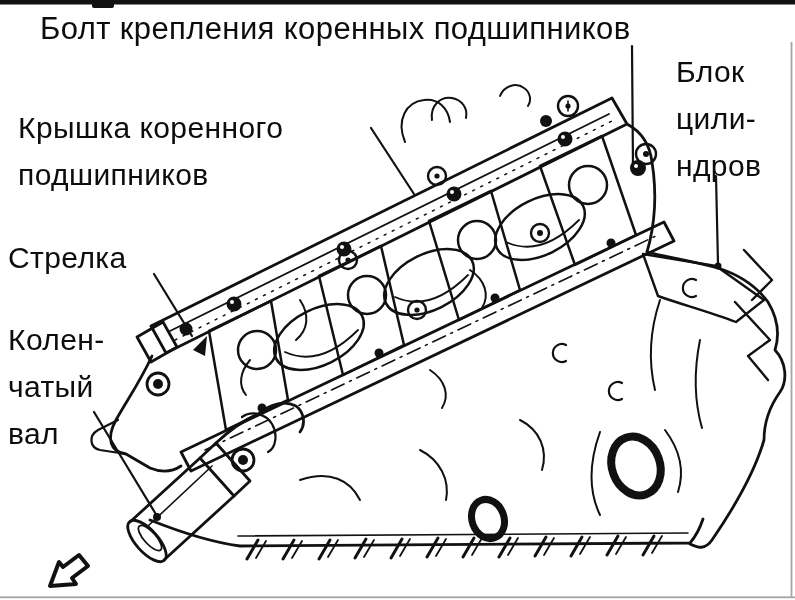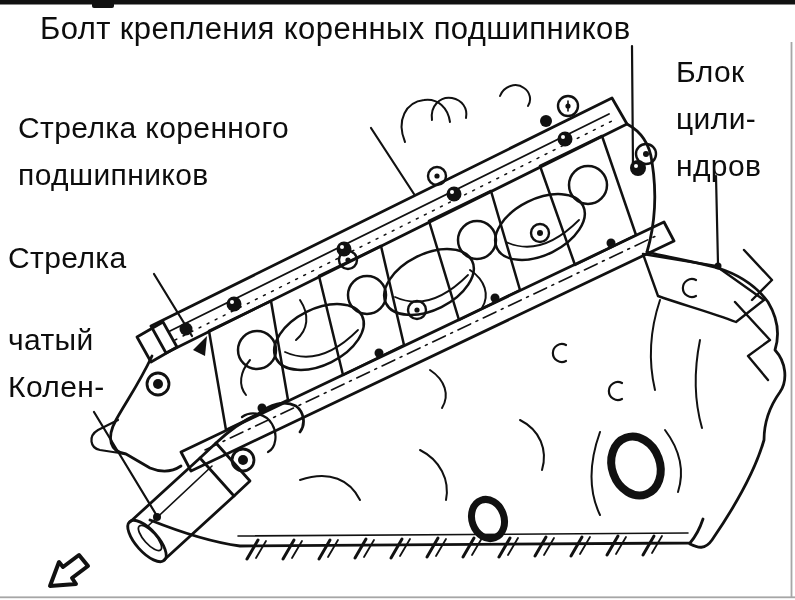--- a/index.html
+++ b/index.html
@@ -226,26 +226,27 @@
     <span>Блок</span>
     <span>цили-</span>
     <span>ндров</span>
   </div>
 
   <div class="lbl" id="lbl-bolt">
     <span>Болт крепления коренных подшипников</span>
   </div>
 
   <div class="lbl" id="lbl-cap">
-    <span>Стрелка коренного</span>
+    <span>Крышка коренного</span>
     <span>подшипников</span>
   </div>
 
   <div class="lbl" id="lbl-arrow">
     <span>Стрелка</span>
   </div>
 
   <div class="lbl" id="lbl-crank">
+    <span>Колен-</span>
     <span>чатый</span>
-    <span>Колен-</span>
+    <span>вал</span>
   </div>
 
 </div>
 
 </body></html>

